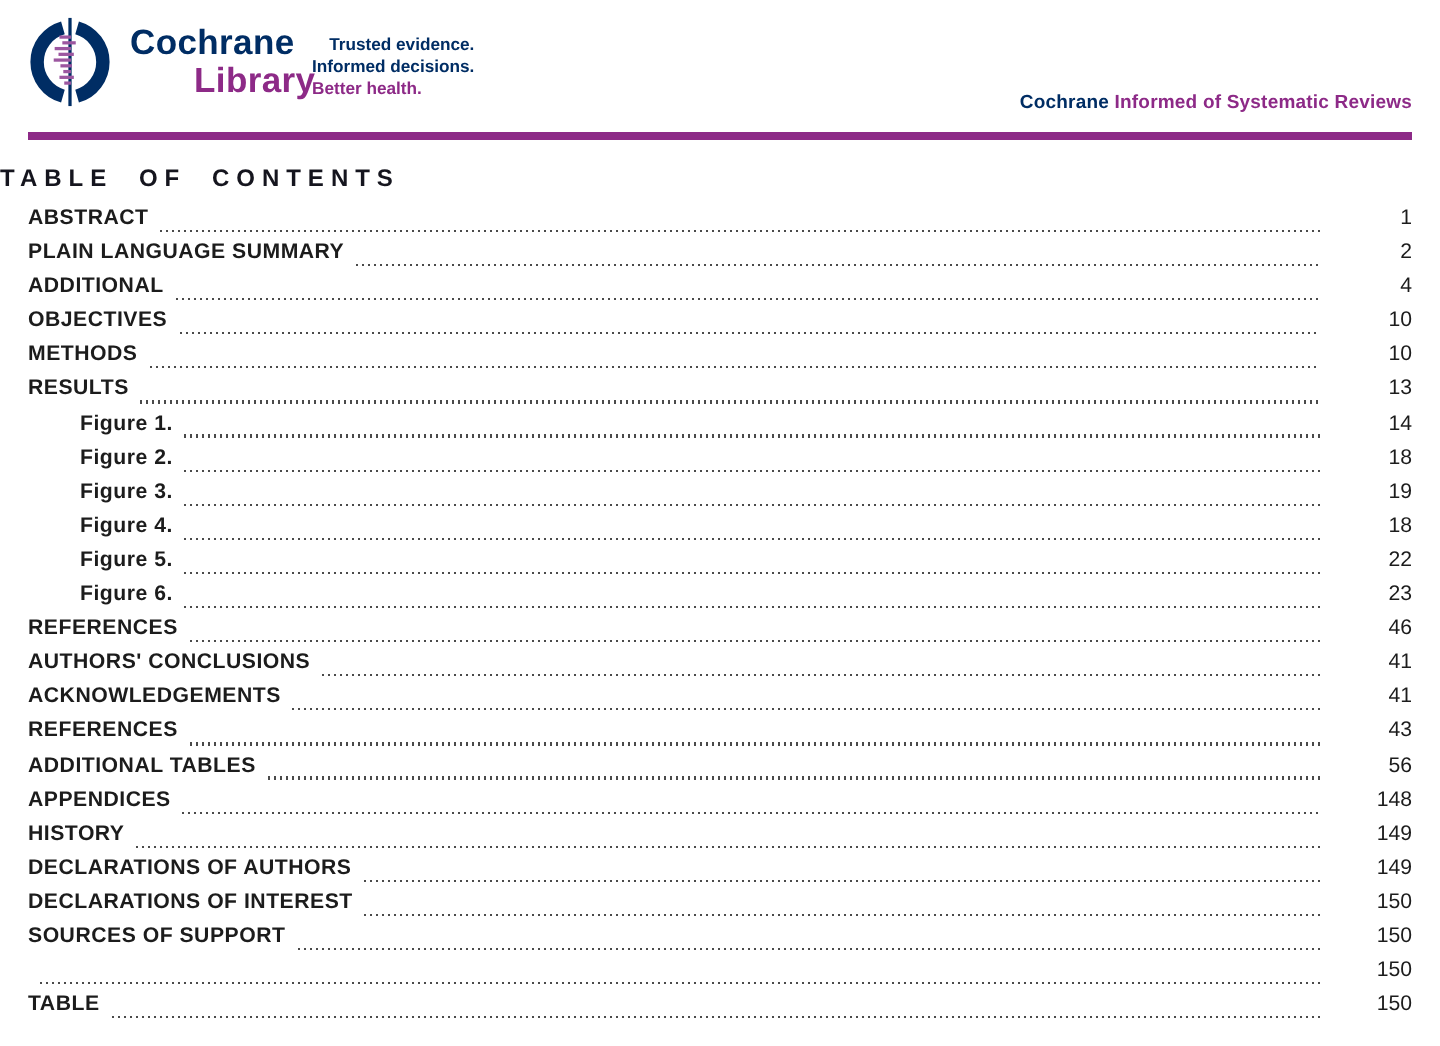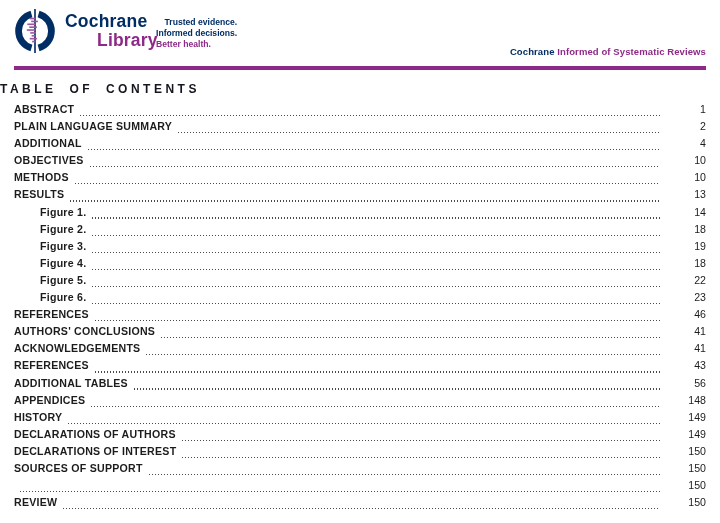--- a/index.html
+++ b/index.html
@@ -248,17 +248,17 @@
     <span class="toc-leader"></span>
     <span class="toc-page">150</span>
   </div>
 
   <div class="toc-row">
     <span class="toc-leader"></span>
     <span class="toc-page">150</span>
   </div>
 
   <div class="toc-row">
-    <span class="toc-label">REVIEW</span>
+    <span class="toc-label">TABLE</span>
     <span class="toc-leader"></span>
     <span class="toc-page">150</span>
   </div>
 </div>
 
 </body></html>

